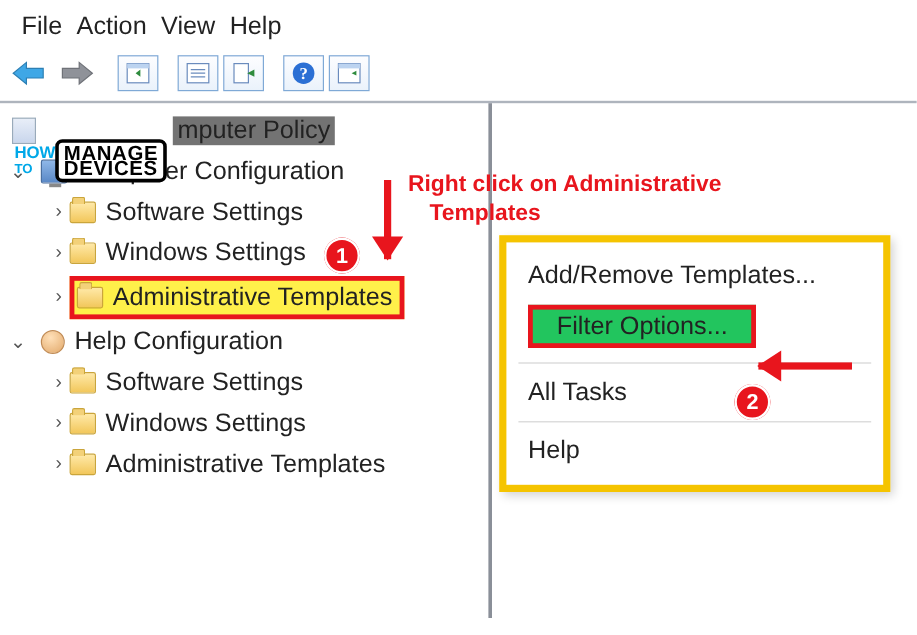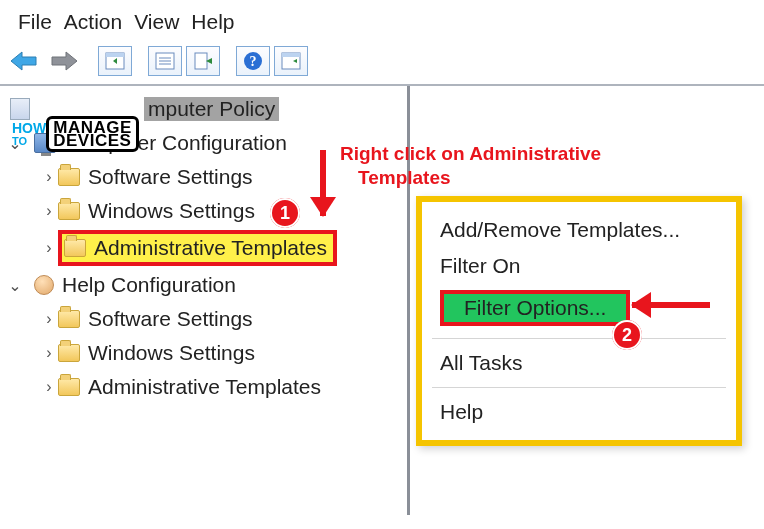--- a/index.html
+++ b/index.html
@@ -87,21 +87,21 @@
   .user-icon {
     width:20px;height:20px;margin-right:8px;border-radius:50%;
     background: radial-gradient(circle at 40% 30%, #ffe0b8, #e2a96b);
     border:1px solid #c08b55;flex-shrink:0;
   }
   .root-icon{
     width:20px;height:22px;margin-right:4px;flex-shrink:0;
     background:linear-gradient(#e8eef8,#c9d6ec);border:1px solid #9ab;position:relative;
   }
   .root-label{
-    background:#a3a3a3;padding:0 4px;
+    background:#737373;padding:0 4px;
   }
   .hl-red {
     border: 4px solid #e8151d;
     background: #fff04a;
     padding: 0 6px 0 2px;
     display:inline-flex;align-items:center;height:36px;
   }
   
   .watermark{
     position:absolute;top:116px;left:12px;
@@ -285,21 +285,20 @@
     <div><span class="t">TO</span></div>
   </div>
   <div class="wm-box">
     <div>MANAGE</div>
     <div>DEVICES</div>
   </div>
 </div>
 
 <div class="ctxwrap">
   <div class="ctxitem">Add/Remove Templates...</div>
-  <div class="ctxitem">Filter On</div>
   <div class="ctxitem">
     <span class="ctx-hl">Filter Options...</span>
   </div>
   <div class="ctxsep"></div>
   <div class="ctxitem">All Tasks</div>
   <div class="ctxsep"></div>
   <div class="ctxitem">Help</div>
 </div>
 
 <div class="anno-text" style="top:142px;left:340px">

